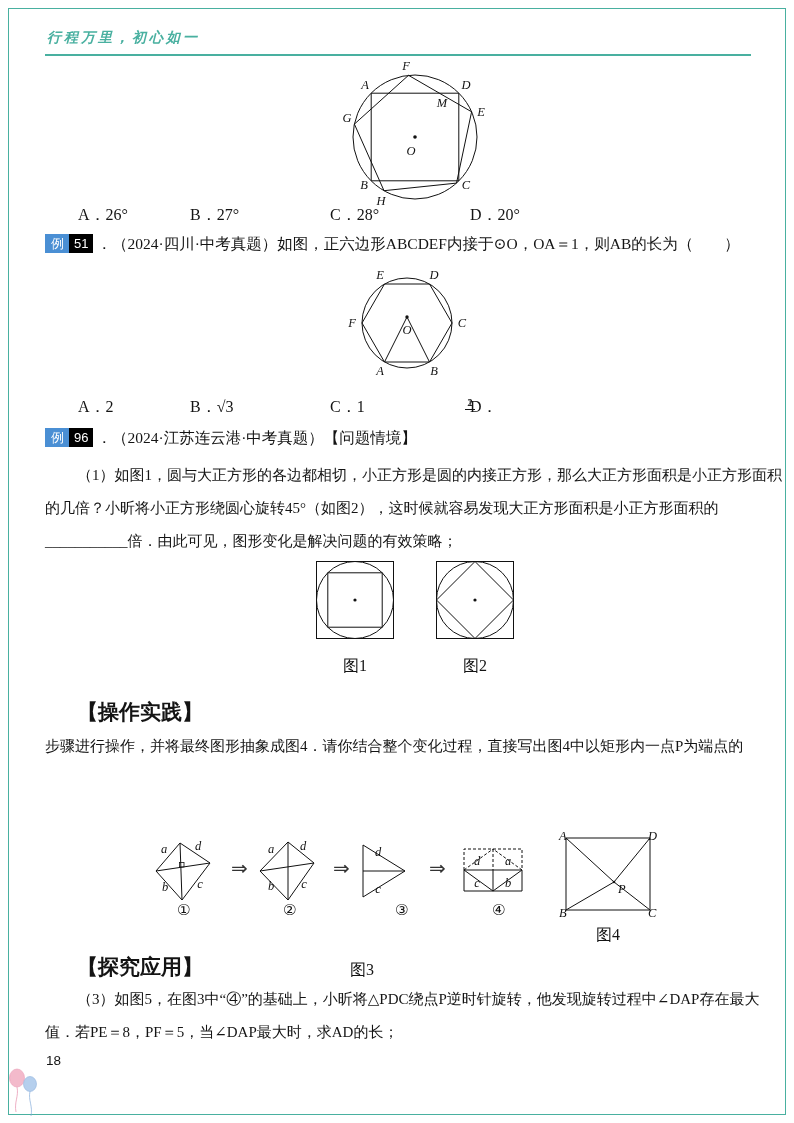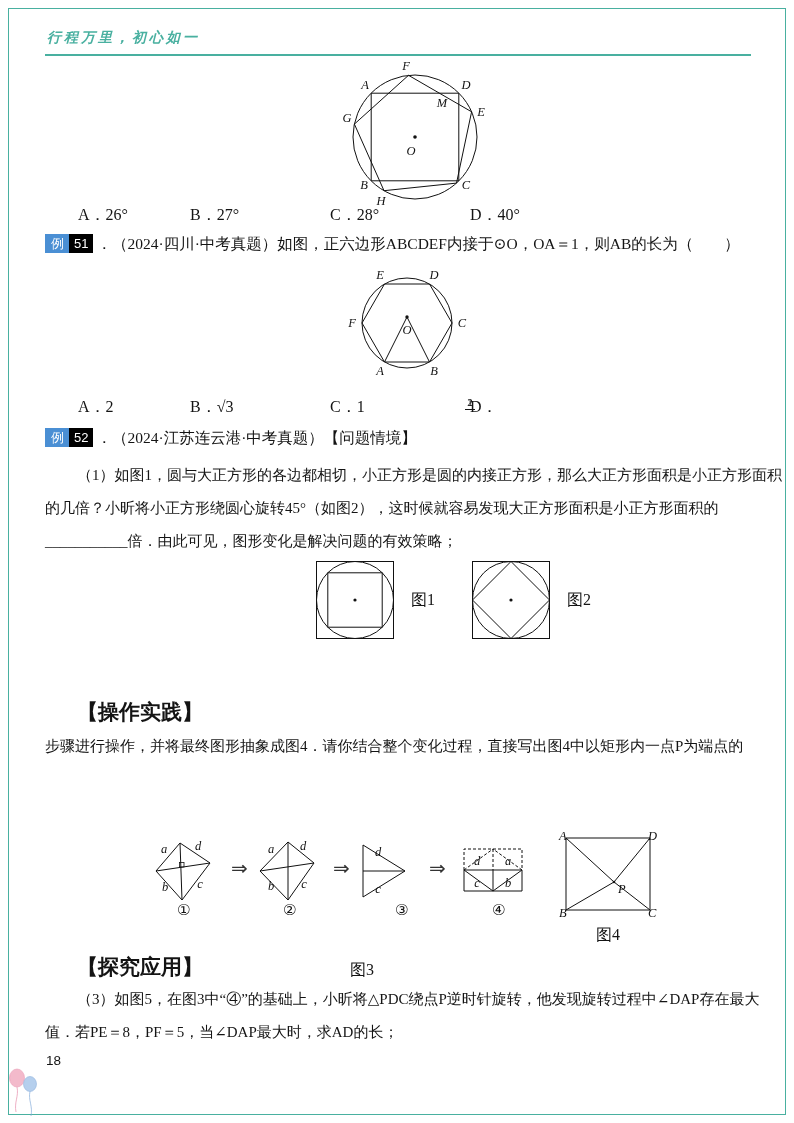--- a/index.html
+++ b/index.html
@@ -39,21 +39,21 @@
   .para .ind{text-indent:32px}
   .p1{top:459px}
   .p2{top:730px}
   .p3{top:983px}
 
   .sechead{position:absolute;left:77px;font-size:21px;font-weight:bold;white-space:nowrap}
   .sec2{top:698px}
   .sec3{top:953px}
 
   .figpair{position:absolute;left:311px;top:556px;display:flex;gap:32px}
-  .figcol{display:flex;align-items:center;gap:12px}
+  .figcol{display:flex;flex-direction:column;align-items:center;gap:12px}
   .figcap{font-size:16px}
 
   .absel{position:absolute}
   .stepnum{position:absolute;font-family:"DejaVu Sans",sans-serif;font-size:15px;color:#141414}
   .arrow{position:absolute;font-family:"DejaVu Sans",sans-serif;font-size:20px;color:#333}
   .cap{position:absolute;font-size:16px;white-space:nowrap}
 
   .pagenum{position:absolute;left:46px;top:1053px;font-size:13.5px;font-family:"Liberation Sans",sans-serif}
   .balloons{position:absolute;left:6px;top:1066px;opacity:.85}
 </style>
@@ -79,21 +79,21 @@
   <text x="71" y="99" text-anchor="middle">O</text>
   <text x="24" y="133" text-anchor="middle">B</text>
   <text x="41" y="149" text-anchor="middle">H</text>
   <text x="126" y="133" text-anchor="middle">C</text>
 </svg>
 
 <div class="opts opts1">
   <span class="oA">A．26°</span>
   <span class="oB">B．27°</span>
   <span class="oC">C．28°</span>
-  <span class="oD">D．40°</span>
+  <span class="oD">D．20°</span>
 </div>
 
 <div class="exrow ex51">
   <span class="badge"><span class="bl">例</span><span class="bn">51</span></span><span>．（2024·四川·中考真题）如图，正六边形ABCDEF内接于⊙O，OA＝1，则AB的长为（　　）</span>
 </div>
 
 <svg class="figB" width="130" height="114" viewBox="0 0 130 114">
   <circle cx="65" cy="59" r="45" fill="none" stroke="#111" stroke-width="1"></circle>
   <polygon points="42.5,20 87.5,20 110,59 87.5,98 42.5,98 20,59" fill="none" stroke="#111" stroke-width="1"></polygon>
   <line x1="65" y1="53" x2="42.5" y2="98" stroke="#111" stroke-width="1"></line>
@@ -109,21 +109,21 @@
 </svg>
 
 <div class="opts opts2">
   <span class="oA">A．2</span>
   <span class="oB">B．√3</span>
   <span class="oC">C．1</span>
   <span class="oD"><span>D．</span><span class="frac"><span class="num">1</span><span class="den">2</span></span></span>
 </div>
 
 <div class="exrow ex52">
-  <span class="badge"><span class="bl">例</span><span class="bn">52</span></span><span>．（2024·江苏连云港·中考真题）【问题情境】</span>
+  <span class="badge"><span class="bl">例</span><span class="bn">96</span></span><span>．（2024·江苏连云港·中考真题）【问题情境】</span>
 </div>
 
 <div class="para p1">
   <div class="ln ind">（1）如图1，圆与大正方形的各边都相切，小正方形是圆的内接正方形，那么大正方形面积是小正方形面积</div>
   <div class="ln">的几倍？小昕将小正方形绕圆心旋转45°（如图2），这时候就容易发现大正方形面积是小正方形面积的</div>
   <div class="ln">___________倍．由此可见，图形变化是解决问题的有效策略；</div>
 </div>
 
 <div class="figpair">
   <div class="figcol">

